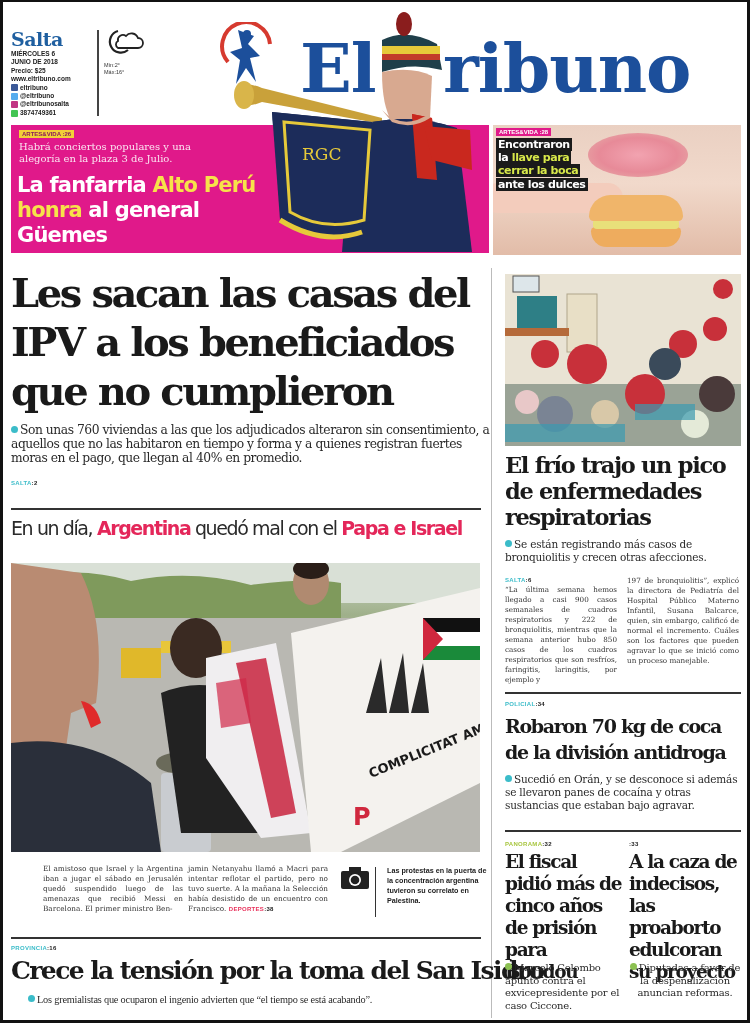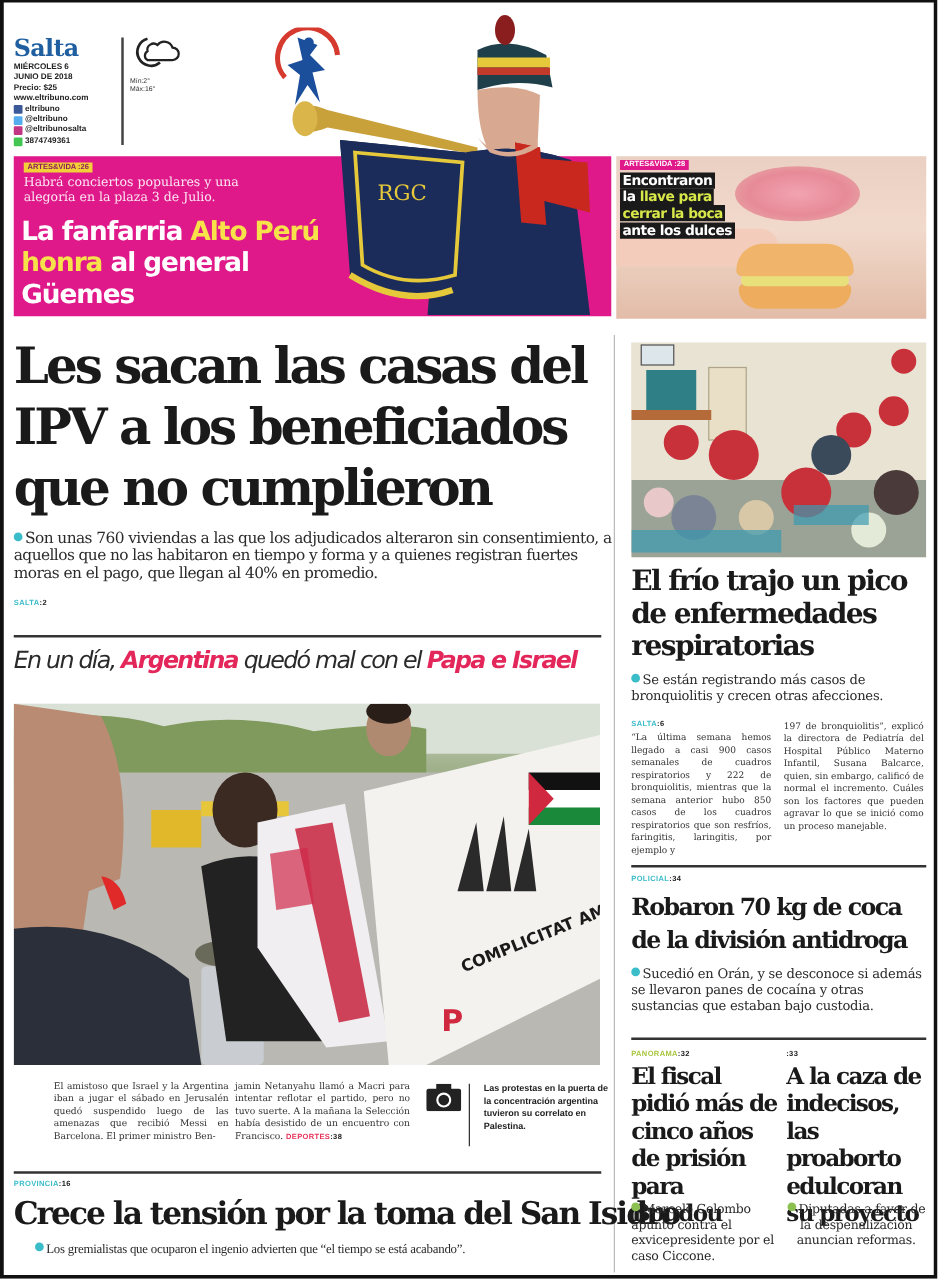--- a/index.html
+++ b/index.html
@@ -48,21 +48,21 @@
   .lead-dek { position: absolute; left: 11px; top: 423px; width: 480px; font-family: "DejaVu Serif", serif; font-size: 12.3px; line-height: 14.2px; letter-spacing: -0.45px; color: #2a2a2a; }
   .dot { display: inline-block; width: 7px; height: 7px; border-radius: 50%; background: #3bbcc9; margin-right: 2px; vertical-align: 1px; }
   .dot.green { background: #8cc152; }
   .sect { font-family: "Liberation Sans", sans-serif; font-weight: bold; font-size: 6px; letter-spacing: 0.3px; color: #3bbcc9; }
   .sect b { color: #222; }
   .sect.lime { color: #a8c640; }
   .sect.red { color: #e8305a; }
 
   .rule { position: absolute; height: 2px; background: #333; }
 
-  .kicker { position: absolute; left: 11px; top: 517px; width: 480px; font-family: "DejaVu Sans", sans-serif; font-size: 19px; letter-spacing: -1.4px; color: #2a2a2a; white-space: nowrap; font-style: italic; }
+  .kicker { position: absolute; left: 11px; top: 517px; width: 480px; font-family: "DejaVu Sans", sans-serif; font-size: 19px; letter-spacing: -1.4px; color: #2a2a2a; white-space: nowrap; }
   .kicker .red { color: #e4275a; font-weight: bold; }
 
   .photo-main { position: absolute; left: 11px; top: 563px; width: 469px; height: 289px; overflow: hidden; background: linear-gradient(180deg,#cfd8cc 0%,#9fb08a 18%,#b8b5a8 30%,#bfbcb4 100%); }
 
   .cap { position: absolute; top: 864px; font-family: "DejaVu Serif", serif; font-size: 7.3px; line-height: 10px; color: #333; text-align: justify; margin-left: 32px; }
   .cam { position: absolute; left: 341px; top: 867px; }
   .cap-rule { position: absolute; left: 375px; top: 867px; width: 1px; height: 50px; background: #333; }
   .cap-side { position: absolute; left: 387px; top: 866px; width: 100px; font-family: "Liberation Sans", sans-serif; font-weight: bold; font-size: 7.2px; line-height: 10px; color: #222; }
 
   .bottom-head { position: absolute; left: 11px; top: 956px; width: 480px; font-family: "DejaVu Serif", serif; font-weight: bold; font-size: 25px; line-height: 30px; letter-spacing: -1.6px; white-space: nowrap; }
@@ -114,20 +114,21 @@
       <div>Mín:2°</div>
       <div>Máx:16°</div>
     </div>
   </div>
 
   <svg class="emblem" width="58" height="70" viewBox="0 0 58 70">
     <path d="M8 40 A24 24 0 1 1 50 22" fill="none" stroke="#d63a2f" stroke-width="4"></path>
     <path d="M18 8 L34 14 L28 22 L40 34 L30 36 L36 60 L26 46 L16 62 L20 38 L10 30 L22 26 Z" fill="#1c4f9b"></path>
     <circle cx="27" cy="12" r="4" fill="#1c4f9b"></circle>
   </svg>
+  <div class="logo"><span>El </span><span style="visibility:hidden">T</span><span>ribuno</span></div>
 
   <svg class="bugler" viewBox="0 0 250 242">
 
     <path d="M5 80 Q10 70 30 78 L150 108 L150 114 L30 92 Q10 100 5 90 Z" fill="#c9a13a"></path>
     <ellipse cx="12" cy="85" rx="10" ry="14" fill="#d9b54a"></ellipse>
 
     <path d="M150 30 Q175 18 205 34 L210 60 Q180 52 150 62 Z" fill="#1f3f4a"></path>
     <rect x="150" y="36" width="58" height="8" fill="#e6c93a"></rect>
     <rect x="150" y="44" width="58" height="6" fill="#c23a2a"></rect>
     <ellipse cx="172" cy="14" rx="8" ry="12" fill="#8a1d1d"></ellipse>
@@ -270,21 +271,21 @@
 <h2 class="r-head" style="top:452px;width:240px;font-size:22.5px;line-height:26px;">El frío trajo un pico de enfermedades respiratorias</h2>
 <p class="r-dek" style="top:538px;width:240px;"><span class="dot"></span><span>Se están registrando más casos de bronquiolitis y crecen otras afecciones.</span></p>
 <div class="sect" style="position:absolute;left:505px;top:577px;"><span>SALTA</span><b>:6</b></div>
 <div class="r-body" style="left:505px;top:585px;width:112px;">“La última semana hemos llegado a casi 900 casos semanales de cuadros respiratorios y 222 de bronquiolitis, mientras que la semana anterior hubo 850 casos de los cuadros respiratorios que son resfríos, faringitis, laringitis, por ejemplo y</div>
 <div class="r-body" style="left:627px;top:576px;width:112px;">197 de bronquiolitis”, explicó la directora de Pediatría del Hospital Público Materno Infantil, Susana Balcarce, quien, sin embargo, calificó de normal el incremento. Cuáles son los factores que pueden agravar lo que se inició como un proceso manejable.</div>
 
 <div class="r-rule" style="top:692px;"></div>
 
 <div class="sect" style="position:absolute;left:505px;top:701px;"><span>POLICIAL</span><b>:34</b></div>
 <h2 class="r-head" style="top:713px;width:240px;font-size:19px;line-height:26px;">Robaron 70 kg de coca de la división antidroga</h2>
-<p class="r-dek" style="top:773px;width:240px;"><span class="dot"></span><span>Sucedió en Orán, y se desconoce si además se llevaron panes de cocaína y otras sustancias que estaban bajo custodia.</span></p>
+<p class="r-dek" style="top:773px;width:240px;"><span class="dot"></span><span>Sucedió en Orán, y se desconoce si además se llevaron panes de cocaína y otras sustancias que estaban bajo agravar.</span></p>
 
 <div class="r-rule" style="top:830px;"></div>
 
 <div class="sect lime" style="position:absolute;left:505px;top:841px;"><span>PANORAMA</span><b>:32</b></div>
 <h2 class="r-head" style="top:851px;width:118px;font-size:18.5px;line-height:22px;">El fiscal pidió más de cinco años de prisión para Boudou</h2>
 <p class="r-dek" style="top:962px;width:118px;font-size:10px;line-height:12.5px;"><span class="dot green"></span><span>Marcelo Colombo apuntó contra el exvicepresidente por el caso Ciccone.</span></p>
 
 <div class="sect" style="position:absolute;left:629px;top:841px;"><b>:33</b></div>
 <h2 class="r-head" style="left:629px;top:851px;width:118px;font-size:18.5px;line-height:22px;">A la caza de indecisos, las proaborto edulcoran su proyecto</h2>
 <p class="r-dek" style="left:629px;top:962px;width:112px;font-size:10px;line-height:12.5px;text-align:center;"><span class="dot green"></span><span>Diputadas a favor de la despenalización anuncian reformas.</span></p>

